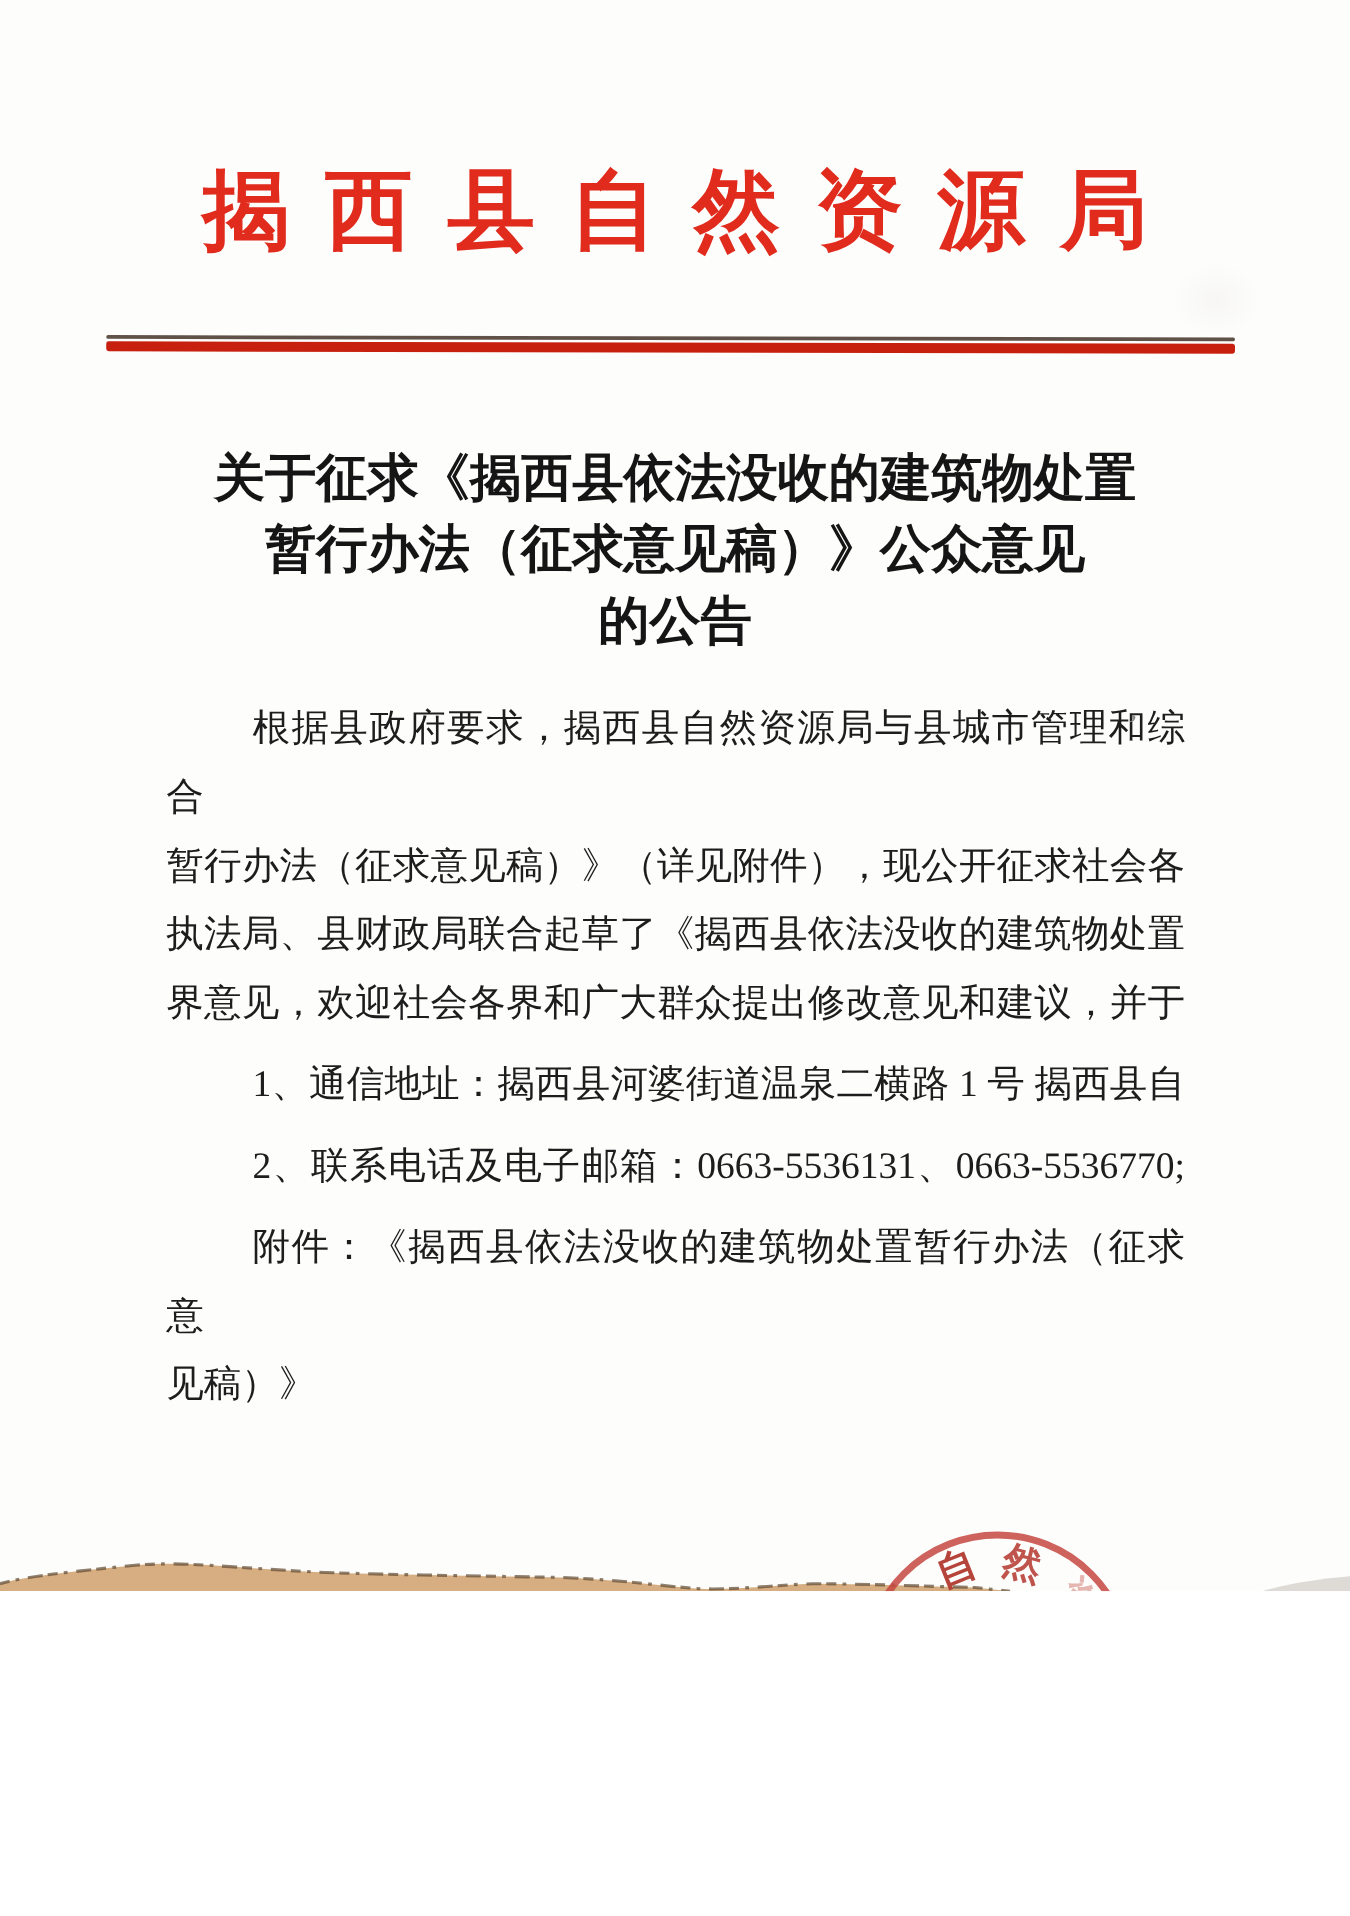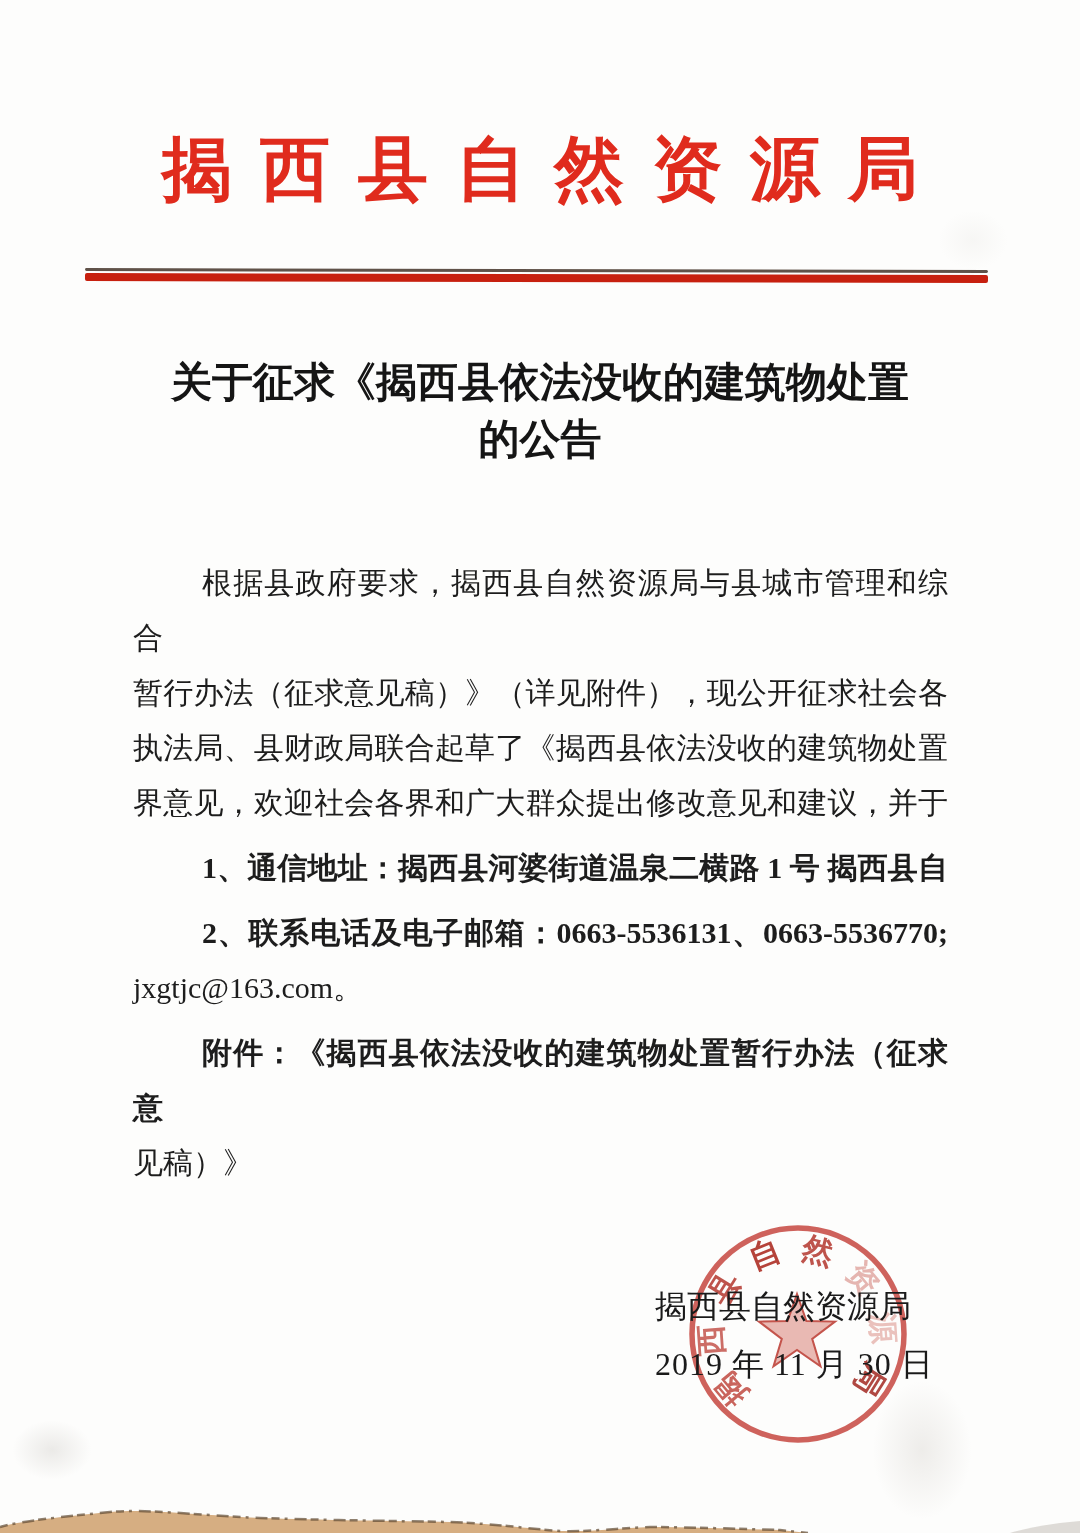--- a/index.html
+++ b/index.html
@@ -1,19 +1,19 @@
 <!DOCTYPE html>
 <html><head>
 <meta charset="utf-8">
 <style>
   html, body { margin: 0; padding: 0; background: #ffffff; }
   .paper {
     position: relative;
     width: 1080px;
-    height: 1533px;
+    height: 1273px;
     background: #fdfdfc;
     overflow: hidden;
     font-family: "Liberation Serif", "DejaVu Serif", serif;
     color: #1d1d1d;
   }
 
   
   .agency-header {
     position: absolute;
     top: 128px;
@@ -59,21 +59,21 @@
     top: 555px;
     left: 133px;
     width: 815px;
     font-size: 30px;
     line-height: 55px;
     color: #1d1d1d;
   }
   .body-text p { margin: 0; }
   .line.j { text-align: justify; text-align-last: justify; text-justify: inter-ideograph; }
   .line.indent { text-indent: 2.3em; }
-  .line.pstart { margin-top: 10px; font-weight: bold; }
+  .line.pstart { margin-top: 10px; }
 
   
   .signature {
     position: absolute;
     left: 655px;
     top: 1288px;
     z-index: 3;
     font-size: 32px;
     line-height: 36px;
     color: #1a1a1a;
@@ -121,33 +121,33 @@
 
   <div class="agency-header">揭西县自然资源局</div>
 
   <div class="rule">
     <div class="rule-dark"></div>
     <div class="rule-red"></div>
   </div>
 
   <div class="doc-title">
     <div>关于征求《揭西县依法没收的建筑物处置</div>
+    <div>暂行办法（征求意见稿）》公众意见</div>
     <div>的公告</div>
   </div>
 
   <div class="body-text">
     <p class="line j indent">根据县政府要求，揭西县自然资源局与县城市管理和综合</p>
     <p class="line j">暂行办法（征求意见稿）》（详见附件），现公开征求社会各</p>
     <p class="line j">执法局、县财政局联合起草了《揭西县依法没收的建筑物处置</p>
     <p class="line j">界意见，欢迎社会各界和广大群众提出修改意见和建议，并于</p>
 
     <p class="line j indent pstart">1、通信地址：揭西县河婆街道温泉二横路 1 号 揭西县自</p>
 
     <p class="line j indent pstart">2、联系电话及电子邮箱：0663-5536131、0663-5536770;</p>
-    <p class="line">jxgtjc@163.com。</p>
 
     <p class="line j indent pstart">附件：《揭西县依法没收的建筑物处置暂行办法（征求意</p>
     <p class="line">见稿）》</p>
   </div>
 
   <div class="signature">
     <div class="sig-agency">揭西县自然资源局</div>
     <div class="sig-date">2019 年 11 月 30 日</div>
   </div>
 

